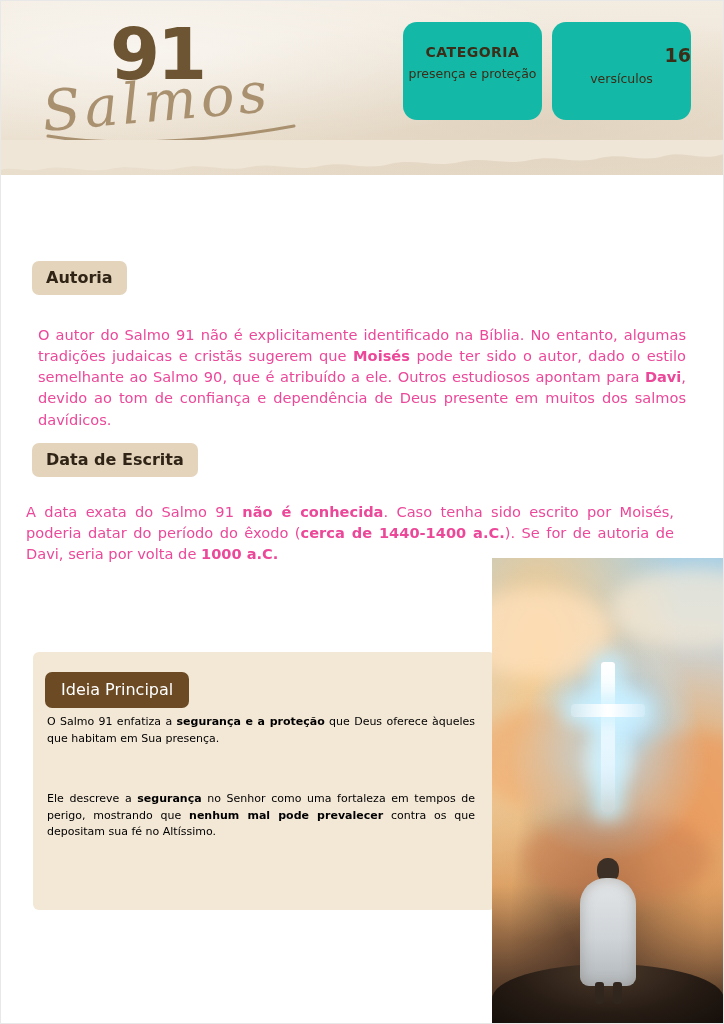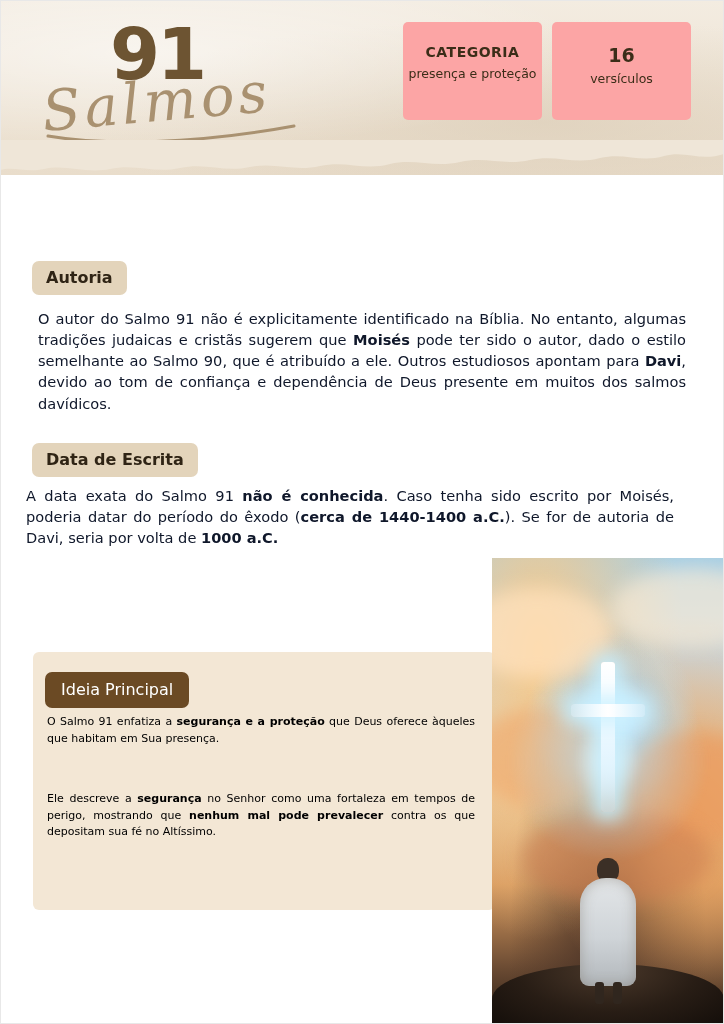--- a/index.html
+++ b/index.html
@@ -68,42 +68,43 @@
     position: absolute;
     left: 46px;
     top: 120px;
     width: 250px;
     height: 24px;
   }
 
   .badge {
     position: absolute;
     top: 22px;
-    background: #fca5a5;
-    border-radius: 5px;
+    background: #14b8a6;
+    border-radius: 14px;
     text-align: center;
     color: #3b2d18;
     padding-top: 22px;
     box-sizing: border-box;
   }
   .badge-category { left: 403px; width: 139px; height: 98px; }
   .badge-verses   { left: 552px; width: 139px; height: 98px; }
   .badge-title {
     font-size: 14px;
     font-weight: bold;
     letter-spacing: 0.5px;
     margin-bottom: 6px;
   }
   .badge-sub {
     font-size: 12.5px;
   }
   .badge-big {
     font-size: 19px;
     font-weight: bold;
     margin-bottom: 5px;
+    text-align: right;
   }
 
   
   .tag {
     position: absolute;
     background: #e3d4bb;
     border-radius: 7px;
     color: #2f2415;
     font-size: 16px;
     font-weight: bold;
@@ -128,22 +129,23 @@
     left: 45px;
     top: 672px;
     z-index: 5;
   }
 
   
   .para {
     position: absolute;
     font-size: 14.6px;
     line-height: 1.45;
-    color: #0f172a;
+    color: #ec4899;
     text-align: justify;
+    margin-top: 16px;
   }
   .para b { font-weight: bold; }
   .para-autoria { left: 38px; top: 308px; width: 648px; }
   .para-data    { left: 26px; top: 485px; width: 648px; }
 
   
   .idea-panel {
     position: absolute;
     left: 33px;
     top: 652px;

